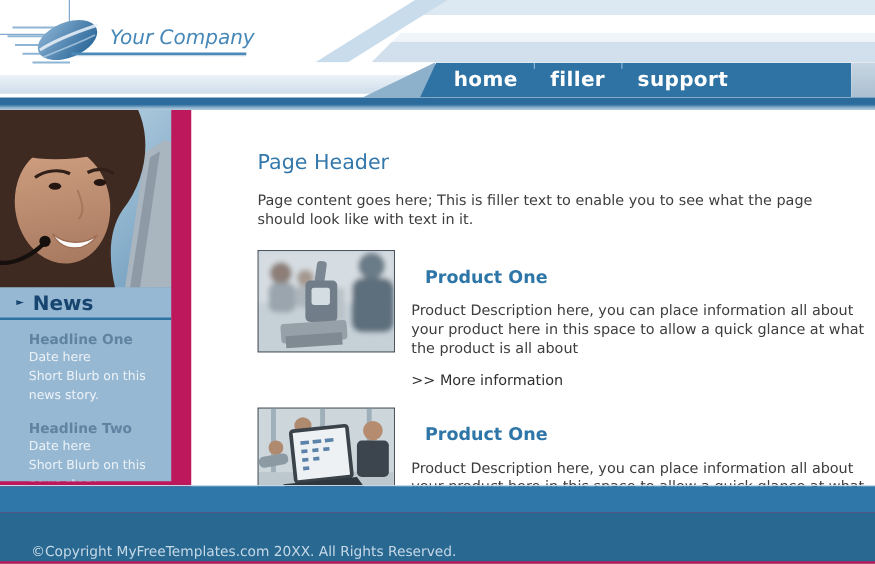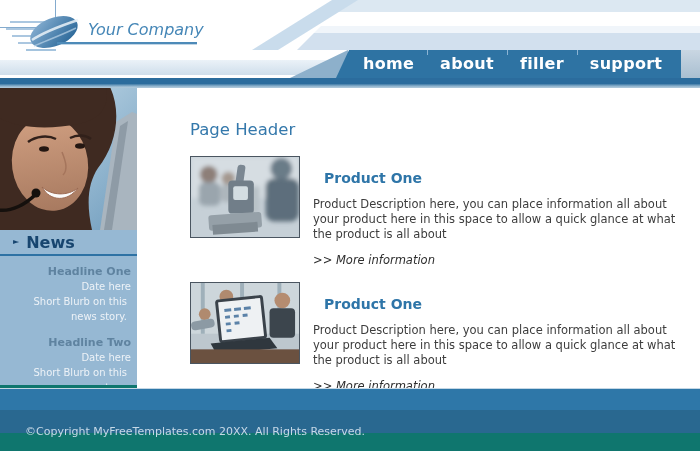--- a/index.html
+++ b/index.html
@@ -1,16 +1,16 @@
 <!DOCTYPE html>
 <html><head>
 <meta charset="utf-8">
 <style>
   html,body{margin:0;padding:0;background:#888;}
-  .page{position:relative;width:700px;height:451px;overflow:hidden;background:#0f766e;
+  .page{position:relative;width:700px;height:451px;overflow:hidden;background:#be185d;
         font-family:"DejaVu Sans","Liberation Sans",sans-serif;}
   .page *{box-sizing:border-box;}
 
   
   .header{position:absolute;top:0;left:0;right:0;height:88px;background:#fff;}
   .hdr-stripe1{position:absolute;top:0;left:332px;right:0;height:12px;background:#dce8f2;
                clip-path:polygon(12px 0,100% 0,100% 100%,0 100%);}
   .hdr-stripe2{position:absolute;top:26px;left:314px;right:0;height:7px;background:#f0f5fa;
                clip-path:polygon(7px 0,100% 0,100% 100%,0 100%);}
   .hdr-stripe3{position:absolute;top:33px;left:297px;right:0;height:17px;background:#d2e0ee;
@@ -42,44 +42,44 @@
 
   
   .sidebar{position:absolute;top:88px;left:0;width:137px;height:297px;background:#96b8d3;
            overflow:hidden;}
   .photo{display:block;width:137px;height:142px;}
   .news-header{height:24px;display:flex;align-items:center;gap:7px;padding-left:13px;}
   .news-arrow{color:#17456f;font-size:8px;line-height:1;}
   .news-title{color:#17456f;font-size:16px;font-weight:bold;}
   .news-divider{height:2px;background:#2e72a4;}
   .news-list{padding:9px 6px 0 23px;}
-  .news-item{margin-bottom:12px;text-align:right;}
+  .news-item{margin-bottom:12px;}
   .news-headline{font-size:11px;font-weight:bold;color:#5f83a0;margin:0 0 1px;cursor:pointer;}
   .news-date,.news-blurb{font-size:10px;color:#edf2f7;line-height:15px;}
   .news-blurb{width:104px;}
 
   
-  .main{position:absolute;top:88px;left:137px;right:0;height:304px;background:#fff;}
+  .main{position:absolute;top:88px;left:153px;right:0;height:304px;background:#fff;}
   .page-title{margin:32px 0 0 53px;font-size:16.5px;font-weight:400;color:#3478ab;}
   .sub-header{margin:7px 0 0 53px;font-size:12px;font-weight:bold;color:#3a3a3a;}
   .intro{margin:14px 0 0 53px;width:480px;font-size:11.5px;line-height:15px;color:#3d3d3d;}
   .product{display:flex;margin:17px 0 0 53px;}
   .product + .product{margin-top:14px;}
   .product-image{width:110px;height:82px;border:1px solid #4a5560;flex:none;display:block;}
   .product-info{margin-left:13px;padding-top:3px;}
   .product-title{font-size:14px;font-weight:bold;color:#2e75a8;margin:11px;cursor:pointer;}
   .product-desc{margin:3px 0 0;width:365px;font-size:11.5px;line-height:15px;color:#3d3d3d;}
   .more-link{display:inline-block;margin-top:11px;font-size:11.5px;color:#2e2e2e;
-             text-decoration:none;cursor:pointer;font-style:italic;}
+             text-decoration:none;cursor:pointer;}
 
   
   .footer{position:absolute;left:0;right:0;top:388px;height:63px;}
   .footer-line{height:1px;background:#c4d7e5;}
   .footer-band1{height:21px;background:#2e77a8;}
-  .footer-band2{height:23px;background:#296890;padding:10px 0 0 25px;}
+  .footer-band2{height:39px;background:#296890;padding:20px 0 0 25px;}
   .copyright{font-size:11px;color:#c6d9e7;}
 </style>
 </head>
 <body>
 
 <div class="page">
 
   <div class="header">
     <div class="hdr-band"></div>
     <div class="hdr-stripe1"></div>
@@ -108,21 +108,20 @@
       <ellipse cx="50" cy="26" rx="25" ry="14" fill="url(#lg)" transform="rotate(-22 50 26)"></ellipse>
       <path d="M28,34 C40,26 62,18 74,14" stroke="#eaf2f8" stroke-width="2.5" fill="none" opacity="0.85"></path>
       <path d="M30,40 C44,34 60,28 72,22" stroke="#bcd4e8" stroke-width="1.5" fill="none" opacity="0.7"></path>
     </svg>
 
     <span class="company-name">Your Company</span>
     <div class="logo-underline"></div>
 
     <nav class="main-nav">
       <a class="nav-item">home</a>
-      <a class="nav-item">about</a>
       <a class="nav-item">filler</a>
       <a class="nav-item">support</a>
 
     </nav>
     <div class="hdr-nav-right"></div>
     <div class="hdr-darkbar"></div>
   </div>
 
   <aside class="sidebar">
     <svg class="photo" width="137" height="142" viewBox="0 0 137 142" preserveAspectRatio="none">
@@ -167,20 +166,21 @@
       <div class="news-item">
         <div class="news-headline">Headline Two</div>
         <div class="news-date">Date here</div>
         <div class="news-blurb">Short Blurb on this news story.</div>
       </div>
     </div>
   </aside>
 
   <main class="main">
     <h1 class="page-title">Page Header</h1>
+    <p class="intro">Page content goes here; This is filler text to enable you to see what the page should look like with text in it.</p>
 
     <section class="product">
       <svg class="product-image" width="110" height="82" viewBox="0 0 110 82" preserveAspectRatio="none">
         <defs>
             <filter id="b1">
               <feGaussianBlur stdDeviation="2.2"></feGaussianBlur>
             </filter>
           </defs>
         <rect width="110" height="82" fill="#c6d0d7"></rect>
         <g filter="url(#b1)">

